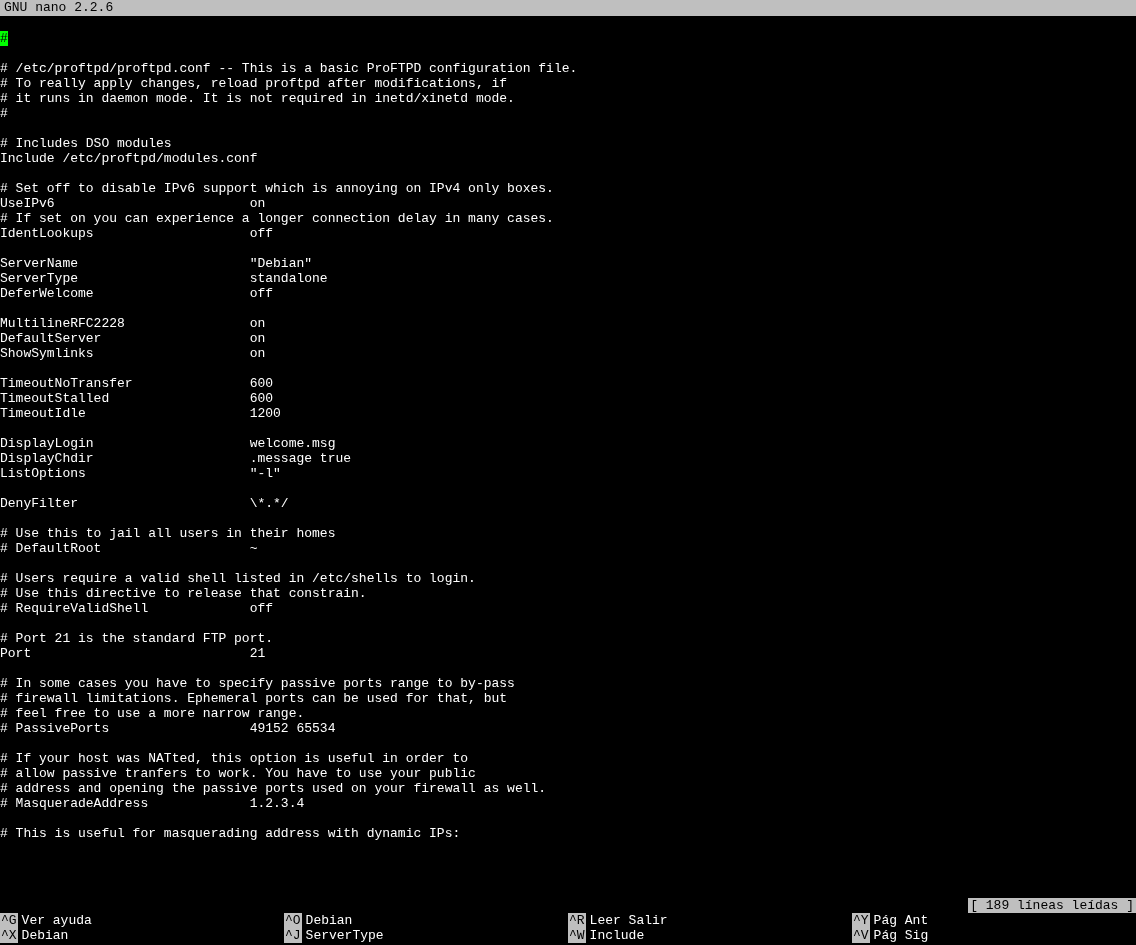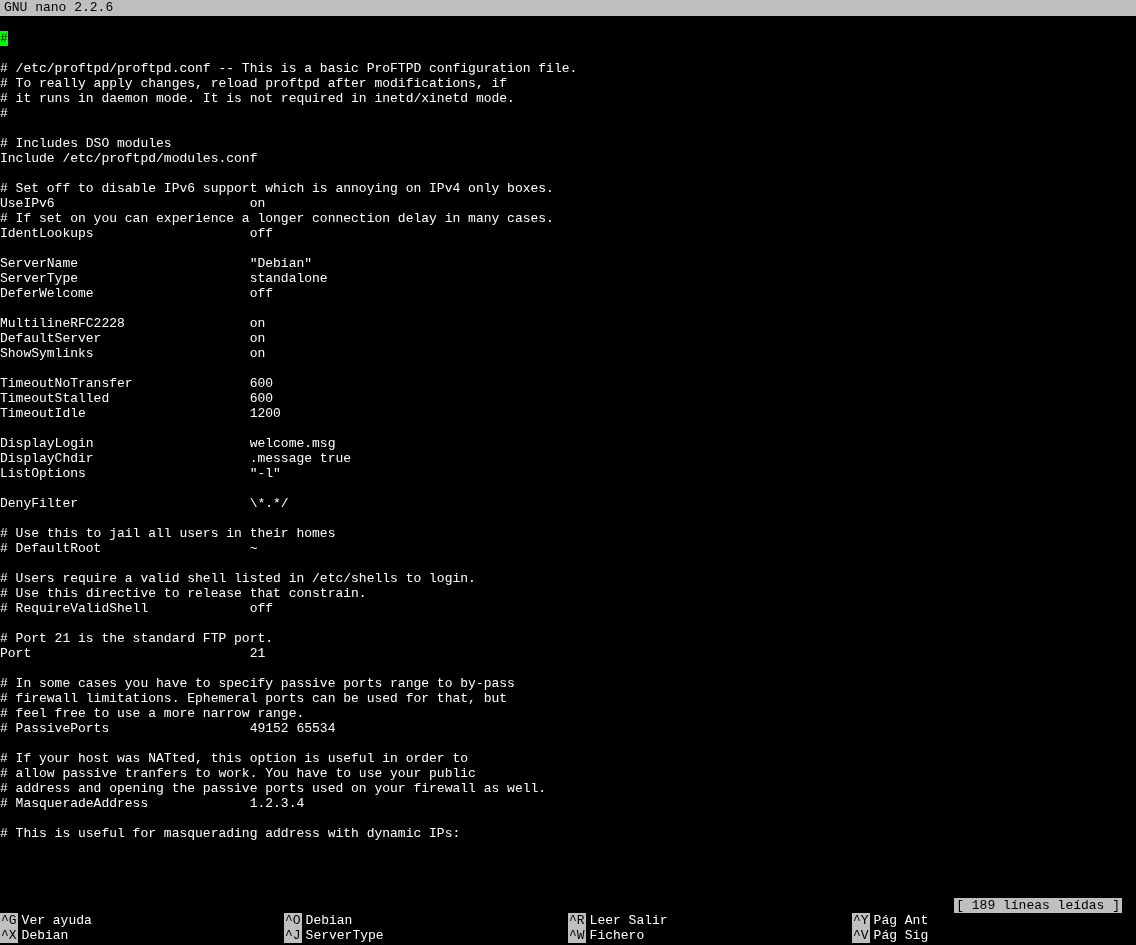--- a/index.html
+++ b/index.html
@@ -29,21 +29,21 @@
       padding: 0;
       color: #fff;
     }
     .cursor {
       background: #00ff00;
       color: #000;
     }
     .status-line {
       position: absolute;
       bottom: 32px;
-      right: 14px;
+      right: 0;
       text-align: right;
       margin-top: 14px;
     }
     .status-msg {
       background: #bfbfbf;
       color: #000;
       padding: 0 2px;
     }
     .shortcuts {
       position: absolute;
@@ -99,19 +99,19 @@
     <div class="shortcut">
       <span class="key">^X</span>
       <span>Debian</span>
     </div>
     <div class="shortcut">
       <span class="key">^J</span>
       <span>ServerType</span>
     </div>
     <div class="shortcut">
       <span class="key">^W</span>
-      <span>Fichero</span>
+      <span>Include</span>
     </div>
     <div class="shortcut">
       <span class="key">^V</span>
       <span>Pág Sig</span>
     </div>
   </div>
 
 </body></html>

